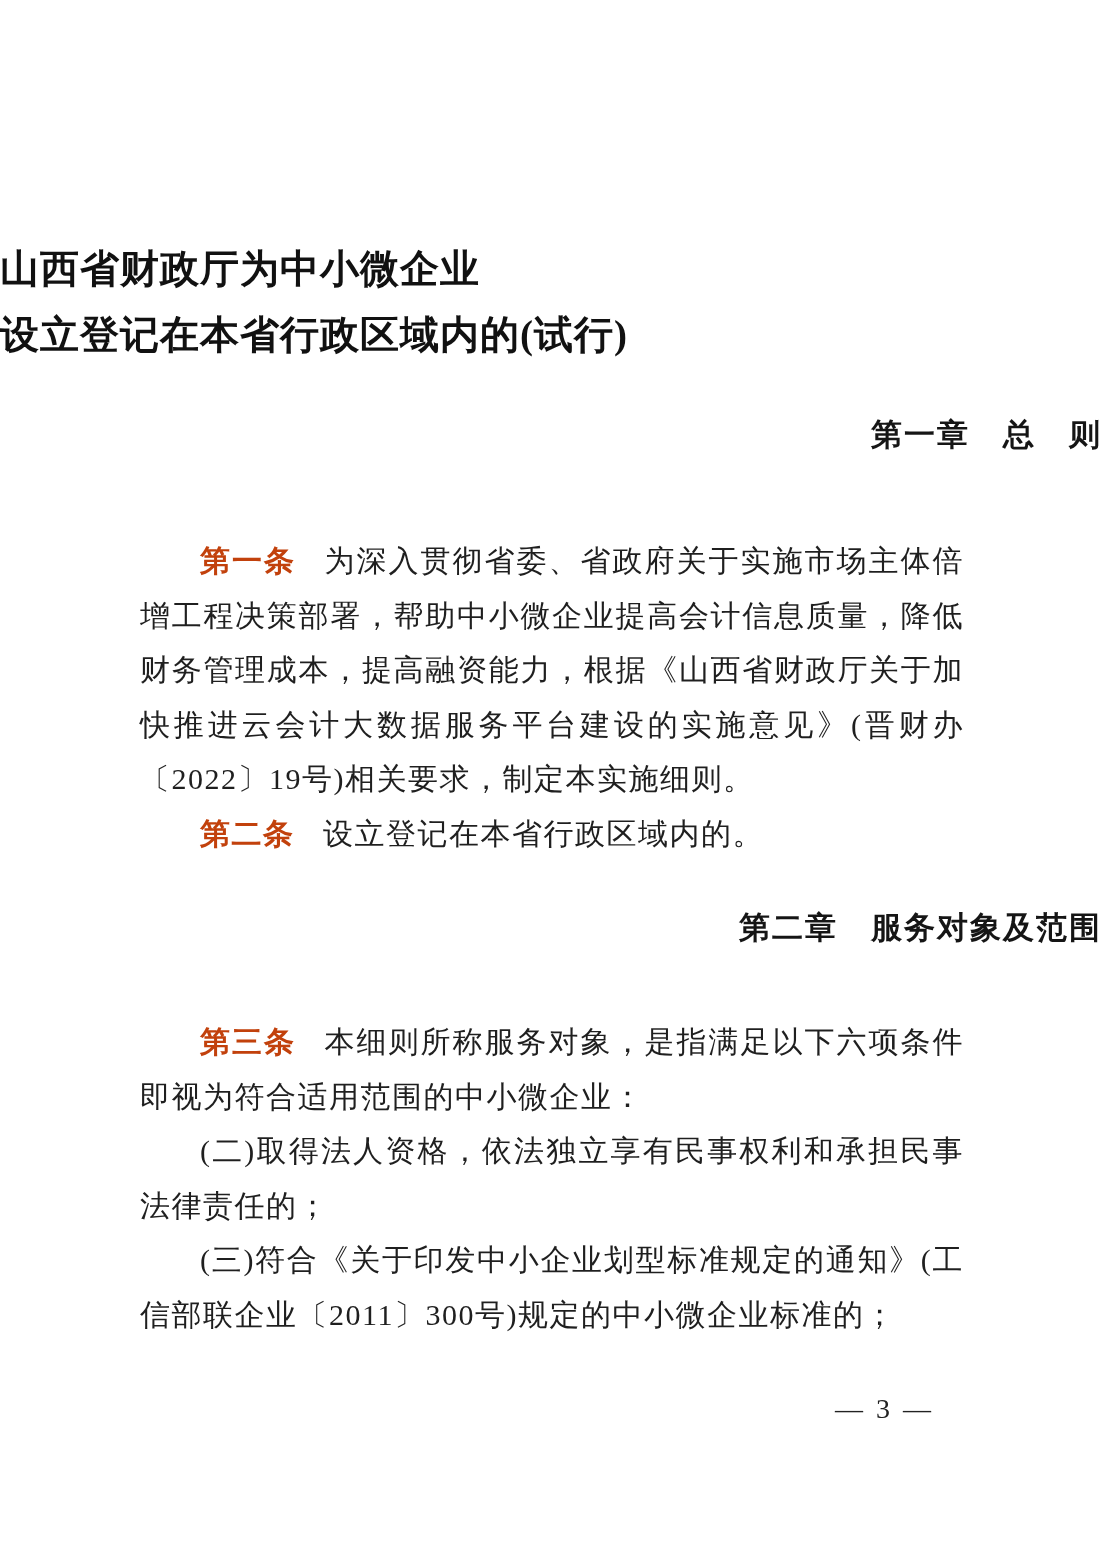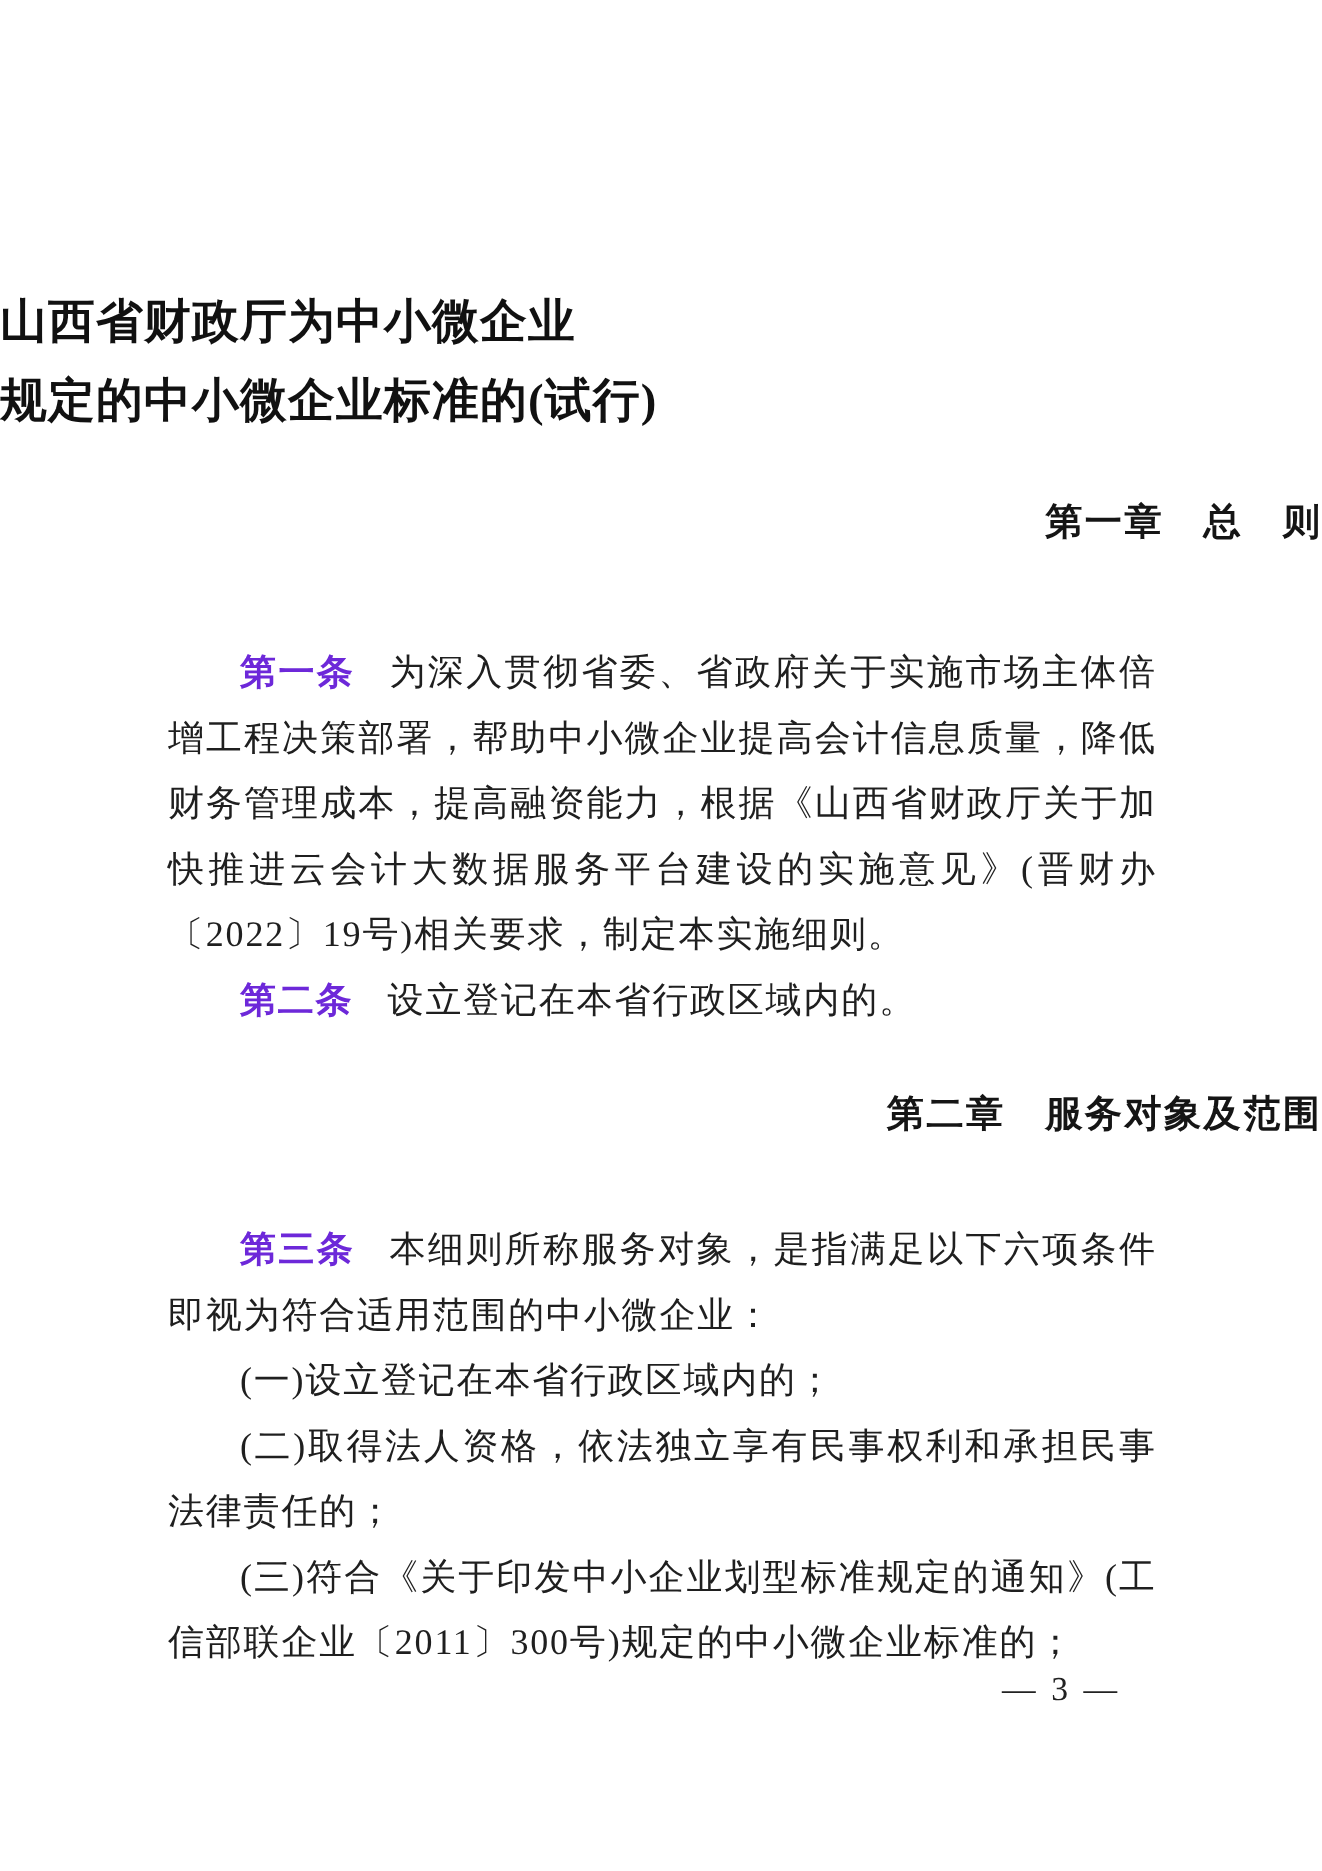--- a/index.html
+++ b/index.html
@@ -50,53 +50,52 @@
   }
   .doc-body-2 {
     margin-top: 64px;
   }
   .para {
     text-indent: 2em;
   }
   .article-label {
     font-family: "Liberation Sans", "DejaVu Sans", sans-serif;
     font-weight: bold;
-    color: #6d28d9;
+    color: #c2410c;
     margin-right: 0.95em;
   }
   .page-number {
     position: absolute;
     top: 1393px;
     right: 168px;
     font-size: 28px;
     letter-spacing: 3px;
     color: #222222;
   }
 </style>
 </head>
 <body>
 
 <div class="page">
 
   <h1 class="doc-title">
     <span class="title-line">山西省财政厅为中小微企业</span>
-    <span class="title-line">规定的中小微企业标准的(试行)</span>
+    <span class="title-line">设立登记在本省行政区域内的(试行)</span>
   </h1>
 
   <h2 class="chapter-heading first">第一章　总　则</h2>
 
   <div class="doc-body">
     <p class="para"><span class="article-label">第一条</span><span>为深入贯彻省委、省政府关于实施市场主体倍增工程决策部署，帮助中小微企业提高会计信息质量，降低财务管理成本，提高融资能力，根据《山西省财政厅关于加快推进云会计大数据服务平台建设的实施意见》(晋财办〔2022〕19号)相关要求，制定本实施细则。</span></p>
     <p class="para"><span class="article-label">第二条</span><span>设立登记在本省行政区域内的。</span></p>
   </div>
 
   <h2 class="chapter-heading second">第二章　服务对象及范围</h2>
 
   <div class="doc-body doc-body-2">
     <p class="para"><span class="article-label">第三条</span><span>本细则所称服务对象，是指满足以下六项条件即视为符合适用范围的中小微企业：</span></p>
-    <p class="para">(一)设立登记在本省行政区域内的；</p>
     <p class="para">(二)取得法人资格，依法独立享有民事权利和承担民事法律责任的；</p>
     <p class="para">(三)符合《关于印发中小企业划型标准规定的通知》(工信部联企业〔2011〕300号)规定的中小微企业标准的；</p>
   </div>
 
   <div class="page-number">— 3 —</div>
 
 </div>
 
 </body></html>

